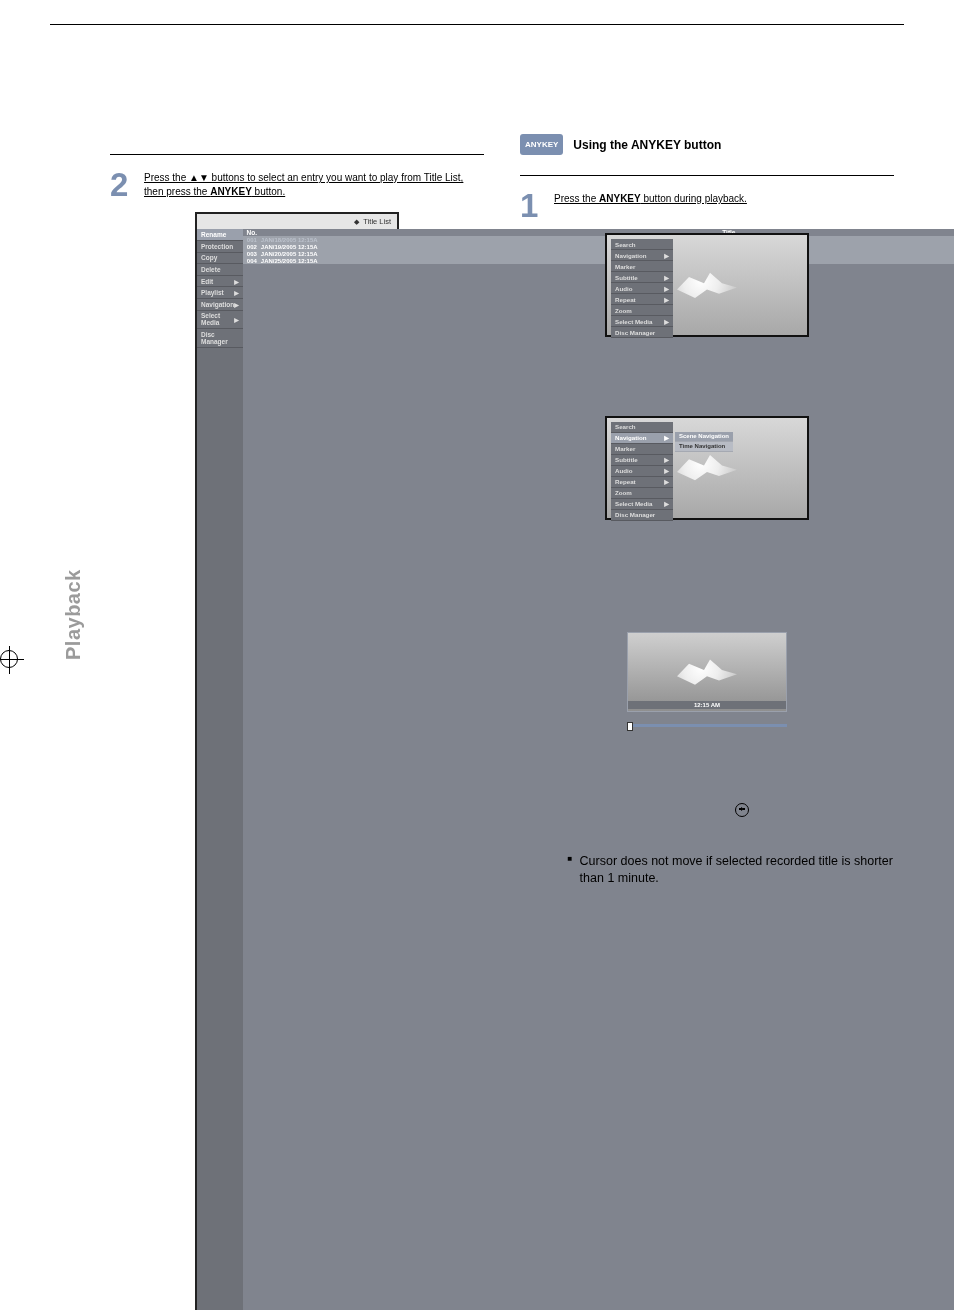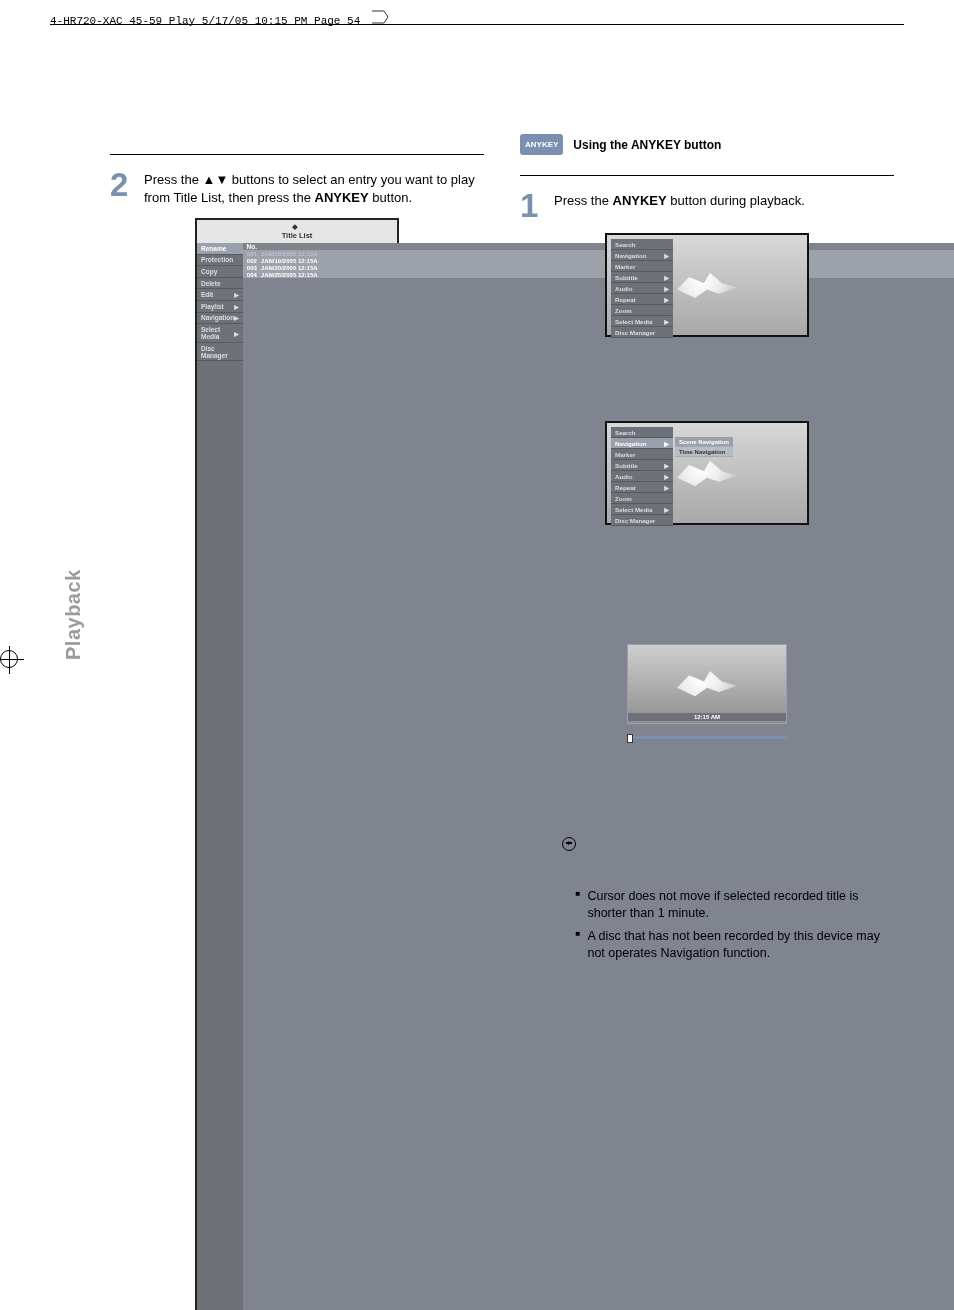--- a/index.html
+++ b/index.html
@@ -67,23 +67,24 @@
   }
   .step .num {
     font-size: 33px;
     font-weight: bold;
     color: #7b8fb0;
     line-height: 0.95;
     font-family: Arial, Helvetica, sans-serif;
     min-width: 24px;
   }
   .step .text {
-    font-size: 13px;
+    font-size: 10px;
     line-height: 1.35;
     padding-top: 2px;
+    text-decoration: underline;
   }
   .step .text b { font-weight: bold; }
 
   .section-title-row{
     display:flex; align-items:center; gap:10px; margin-bottom:16px;
   }
   .anykey-chip{
     background:#7b8fb0; color:#fff; font-size:8px; font-weight:bold;
     padding:6px 5px; border-radius:3px;
   }
@@ -98,23 +99,22 @@
     border: 2px solid #222;
     background: linear-gradient(#dcdcdc,#c8c8c8);
     font-size: 7px;
     color: #fff;
   }
   .osd .titlebar {
     display:flex; justify-content:flex-end; align-items:center;
     padding: 3px 6px;
     background:#e6e6e6;
     color:#333;
-    font-weight:bold;
+    font-weight:normal;
     font-size:7.5px;
-    flex-direction:column;
   }
   .osd .titlebar .dia{ margin-right:4px; font-size:7px;}
   .osd .body{ display:flex; background:#cfcfcf;}
   .osd .leftmenu{
     width: 62px;
     background:#6e7178;
   }
   .osd .leftmenu .mi{
     padding:1.8px 4px;
     color:#ddd;
@@ -233,21 +233,21 @@
   .sidebar-label{
     position:absolute;
     left:62px; top:660px;
     transform: rotate(-90deg);
     transform-origin: left top;
     font-size:20px; font-weight:bold; color:#9b9b9b;
     letter-spacing:0.5px;
   }
 
   .note-block{
-    display:flex; gap:22px; margin-top:8px; margin-bottom:8px;
+    display:flex; gap:10px; margin-top:8px; margin-bottom:8px;
     font-size:12.5px;
   }
   .note-block .icon-col{
     width:32px; text-align:center; color:#777;
   }
   .note-block .icon-col .pencil{ font-size:16px;}
   .note-block .icon-col .lbl{ font-size:7px; letter-spacing:0.5px;}
   .note-block ul{ margin:0; padding-left:12px;}
   .note-block li{ list-style:none; position:relative; padding-left:12px; margin-bottom:6px; line-height:1.35;}
   .note-block li:before{ content:"■"; position:absolute; left:0; top:1px; font-size:8px;}
@@ -257,26 +257,20 @@
     vertical-align:-2px; position:relative;
   }
   .play-circle:before{content:""; position:absolute; left:3px; top:4px; width:2px; height:2px; border-left:2px solid #000; border-right:2px solid #000;}
   .play-circle:after{content:""; position:absolute; left:5px; top:3px; border-left:3px solid #000; border-top:2px solid transparent; border-bottom:2px solid transparent;}
 
 </style>
 </head>
 <body>
 
 <div class="page">
-  <div class="print-header">
-    <span>4-HR720-XAC_45-59_Play  5/17/05  10:15 PM  Page 54</span>
-    <svg class="fold" width="18" height="14">
-        <path d="M1 1 H13 L17 7 L13 13 H1" fill="none" stroke="#000" stroke-width="0.8"></path>
-      </svg>
-  </div>
   <div class="hr-top"></div>
   <span class="regmark left">
       <span></span>
     </span>
   <span class="regmark right">
       <span></span>
     </span>
 
   <div class="sidebar-label">Playback</div>
 
@@ -503,19 +497,18 @@
       </div>
 
       <hr class="sep">
       <div class="note-block">
         <div class="icon-col">
           <div class="pencil">✎</div>
           <div class="lbl">NOTE</div>
         </div>
         <ul id="notes-list">
             <li>Cursor does not move if selected recorded title is shorter than 1 minute.</li>
-            <li>A disc that has not been recorded by this device may not operates Navigation function.</li>
           </ul>
       </div>
     </div>
   </div>
 
 </div>
 
 </body></html>

